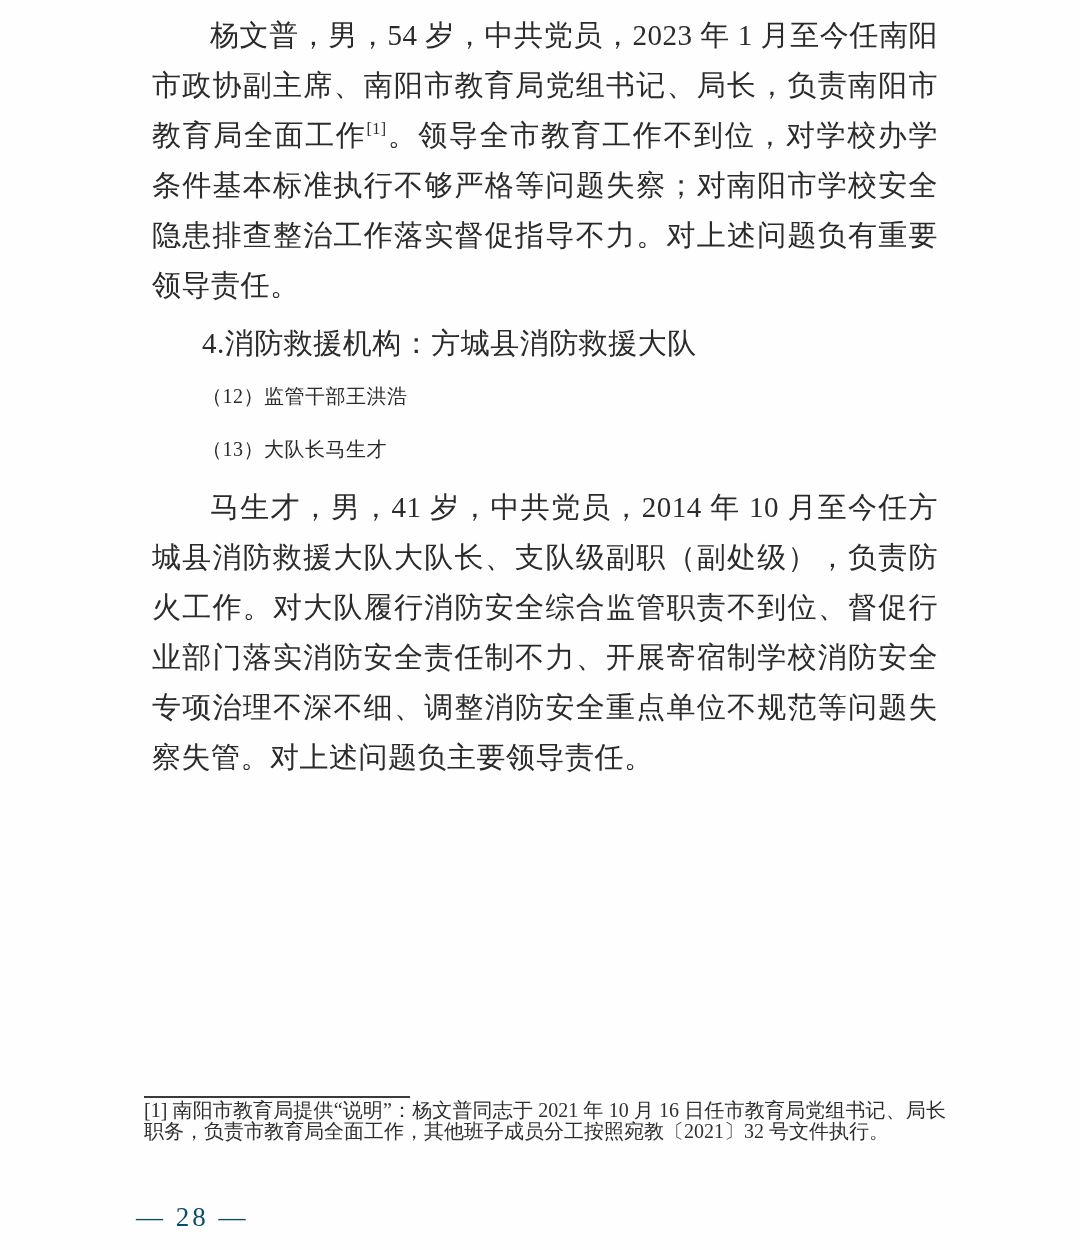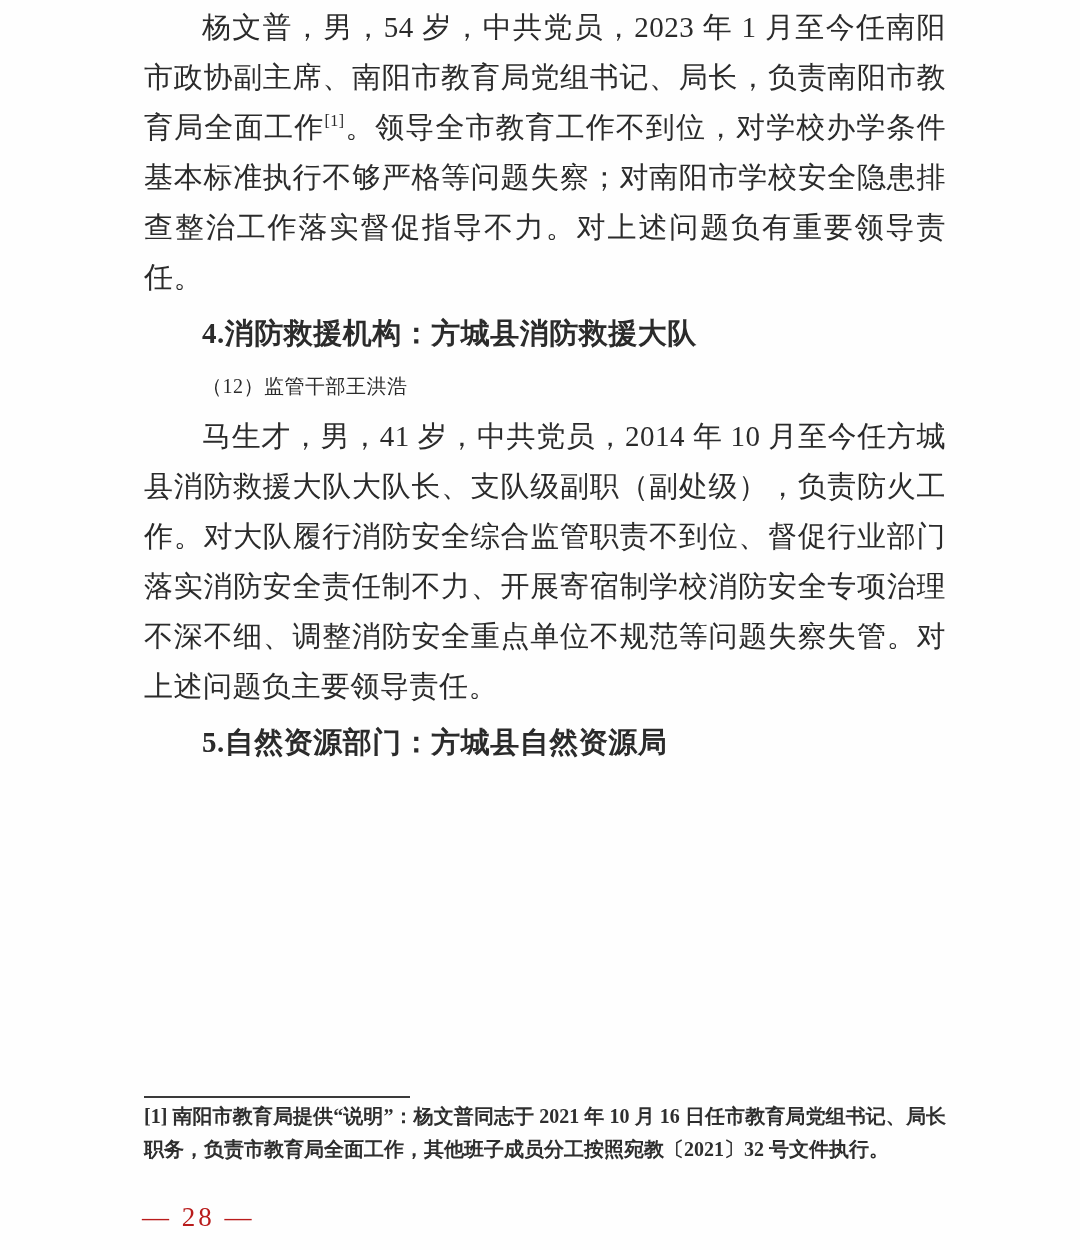--- a/index.html
+++ b/index.html
@@ -16,32 +16,32 @@
     font-family: "Liberation Serif", "DejaVu Serif", serif;
     overflow: hidden;
   }
   .content {
     position: absolute;
     left: 144px;
     top: 2px;
     width: 802px;
   }
   .para {
-    margin: 0;
+    margin: 8px;
     font-size: 29px;
     line-height: 50px;
     text-align: justify;
     text-indent: 58px;
     letter-spacing: 0.5px;
   }
   .heading {
     margin: 6px 0 0 0;
     font-size: 29px;
     line-height: 50px;
-    font-weight: 700;
+    font-weight: 400;
     text-indent: 58px;
     letter-spacing: 0.5px;
   }
   .subitem {
     margin: 3px 0 0 0;
     font-size: 20px;
     line-height: 50px;
     text-indent: 58px;
     letter-spacing: 0.5px;
   }
@@ -58,52 +58,51 @@
     height: 0;
     border-top: 2px solid #3a3a3a;
   }
   .footnote {
     position: absolute;
     left: 144px;
     top: 1100px;
     width: 802px;
     margin: 0;
     font-size: 20px;
-    line-height: 33px;
+    line-height: 21px;
     text-align: justify;
     color: #2e2e2e;
-    font-weight: bold;
   }
   .page-number {
     position: absolute;
-    left: 142px;
+    left: 136px;
     top: 1202px;
     font-size: 27px;
     letter-spacing: 3px;
-    color: #b91c1c;
+    color: #0c4a6e;
   }
 </style>
 </head>
 <body>
 
 <div class="page">
 
   <div class="content">
 
     <p class="para"><span>杨文普，男，54 岁，中共党员，2023 年 1 月至今任南阳市政协副主席、南阳市教育局党组书记、局长，负责南阳市教育局全面工作</span><sup class="fnref">[1]</sup><span>。领导全市教育工作不到位，对学校办学条件基本标准执行不够严格等问题失察；对南阳市学校安全隐患排查整治工作落实督促指导不力。对上述问题负有重要领导责任。</span></p>
 
     <p class="heading">4.消防救援机构：方城县消防救援大队</p>
 
     <p class="subitem">（12）监管干部王洪浩</p>
 
 
+    <p class="subitem">（13）大队长马生才</p>
 
     <p class="para">马生才，男，41 岁，中共党员，2014 年 10 月至今任方城县消防救援大队大队长、支队级副职（副处级），负责防火工作。对大队履行消防安全综合监管职责不到位、督促行业部门落实消防安全责任制不力、开展寄宿制学校消防安全专项治理不深不细、调整消防安全重点单位不规范等问题失察失管。对上述问题负主要领导责任。</p>
 
-    <p class="heading">5.自然资源部门：方城县自然资源局</p>
 
 
   </div>
 
   <div class="fn-rule"></div>
 
   <p class="footnote"><span>[1]</span>&nbsp;<span>南阳市教育局提供“说明”：杨文普同志于 2021 年 10 月 16 日任市教育局党组书记、局长职务，负责市教育局全面工作，其他班子成员分工按照宛教〔2021〕32 号文件执行。</span></p>
 
   <div class="page-number">— 28 —</div>
 

